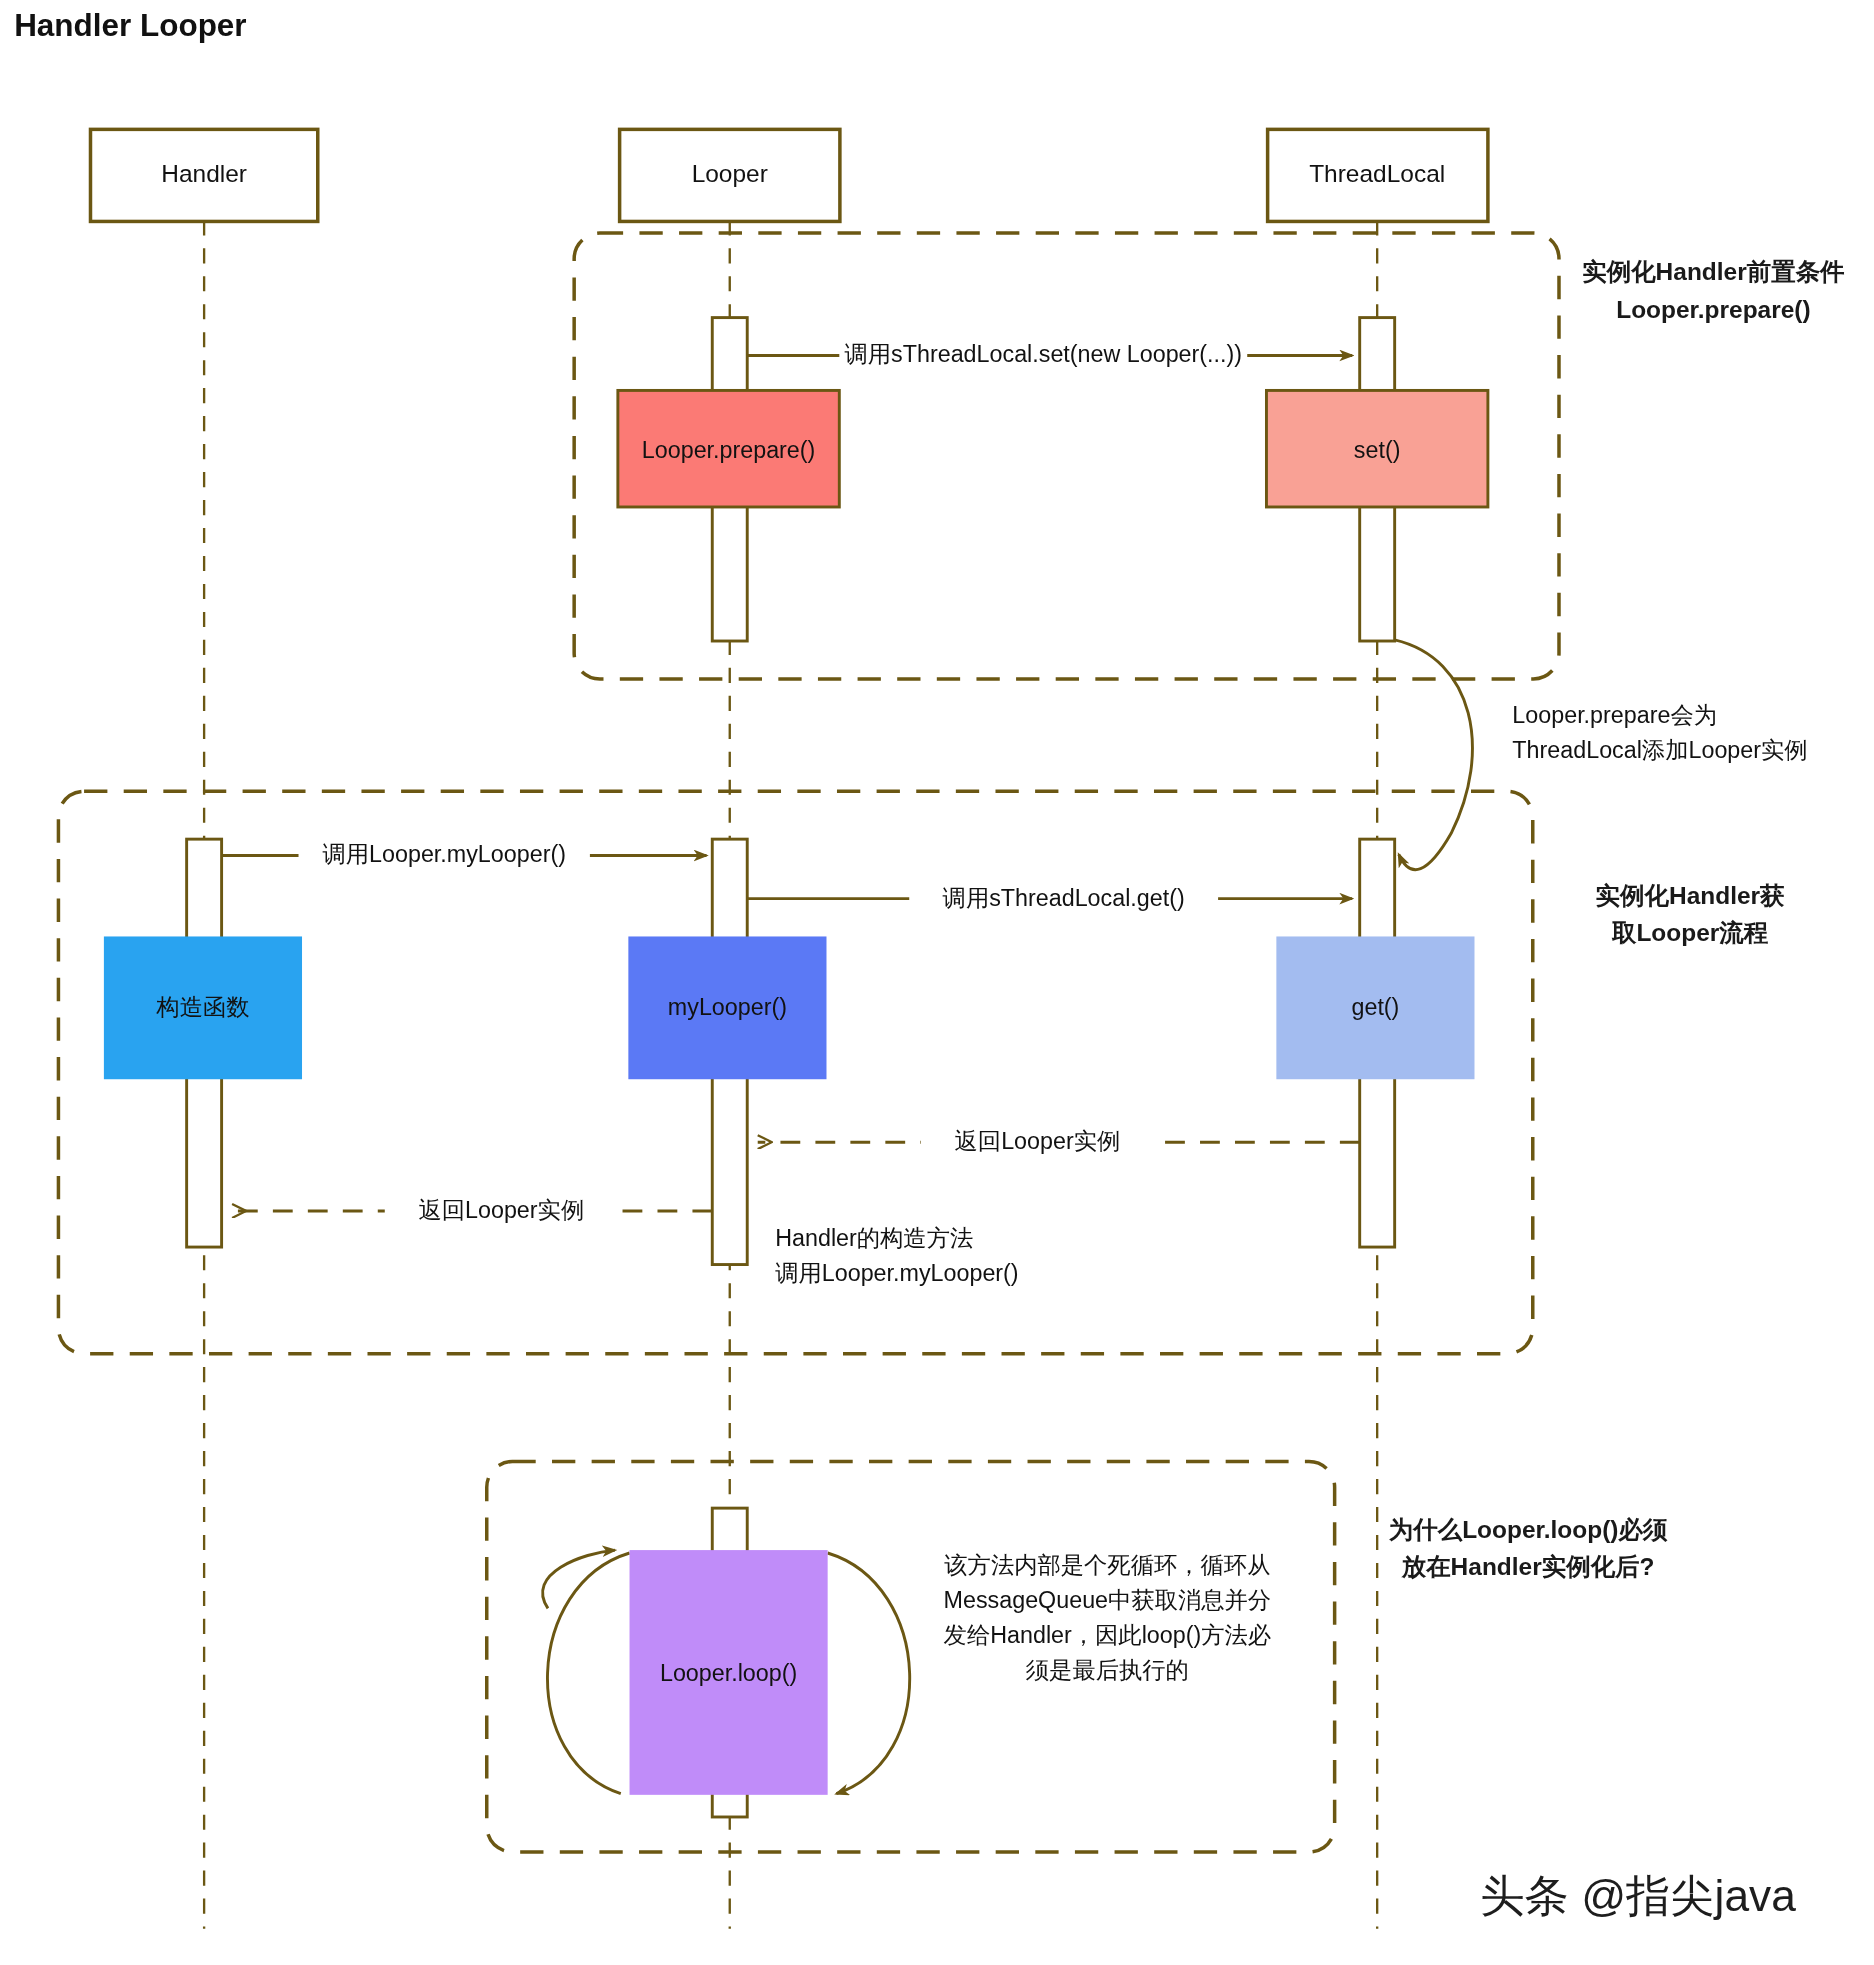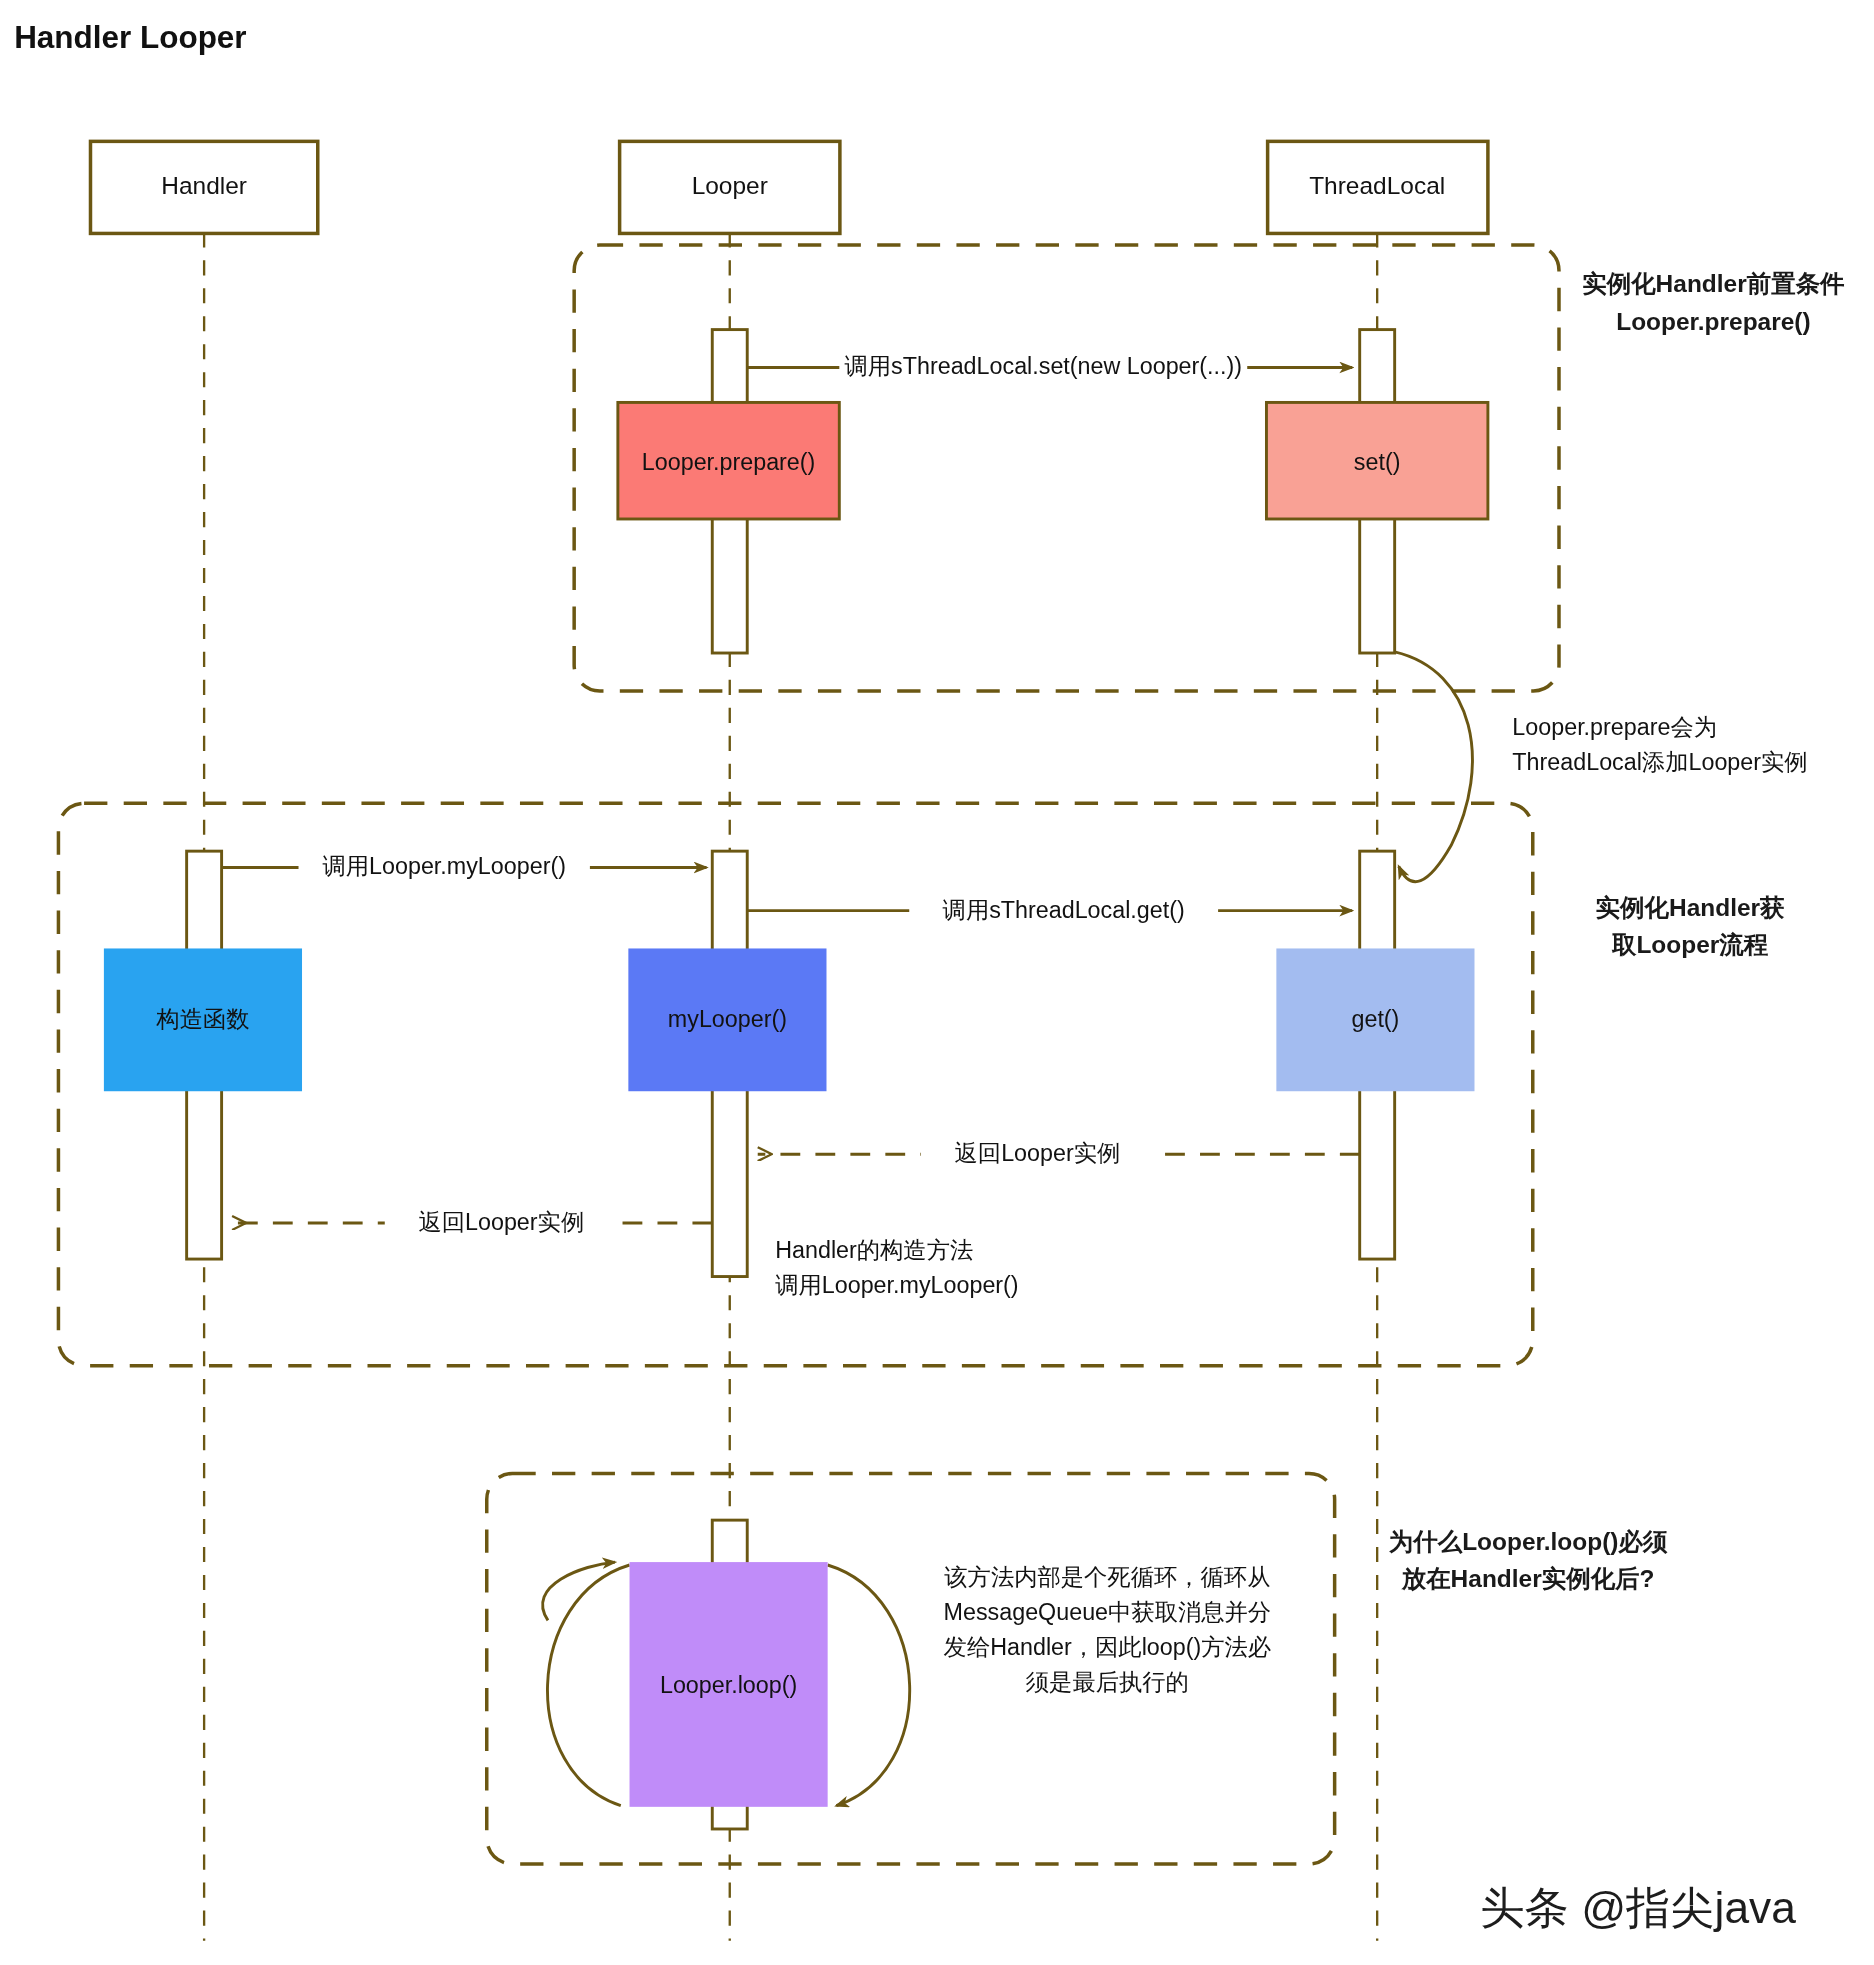--- a/index.html
+++ b/index.html
@@ -1,17 +1,17 @@
 <!DOCTYPE html>
 <html style="font-size:9.3px"><head>
 <meta charset="utf-8">
 <style>
   html, body { margin:0; padding:0; background:#ffffff; }
   body { width:1875px; height:1965px; font-family:"Liberation Sans", sans-serif; position:relative; overflow:hidden; }
-  #stage { position:absolute; left:0; top:12px; width:1875px; height:1410px; }
+  #stage { position:absolute; left:0; top:0; width:1875px; height:1410px; }
   svg { display:block; }
   .ttl { font-family:"Liberation Sans", sans-serif; font-weight:bold; font-size:54px; fill:#111111; }
   .lifelabel { font-family:"Liberation Sans", sans-serif; font-size:42px; fill:#121212; text-anchor:middle; }
   .msg { font-family:"Liberation Sans", sans-serif; font-size:40px; fill:#121212; text-anchor:middle; }
   .boxlabel { font-family:"Liberation Sans", sans-serif; font-size:40px; fill:#121212; text-anchor:middle; }
   .noteb { font-family:"Liberation Sans", sans-serif; font-weight:bold; font-size:42px; fill:#1a1a1a; text-anchor:middle; }
   .note { font-family:"Liberation Sans", sans-serif; font-size:40px; fill:#121212; }
   .noteC { font-family:"Liberation Sans", sans-serif; font-size:40px; fill:#121212; text-anchor:middle; }
   .wm { font-family:"Liberation Sans", sans-serif; font-size:76px; fill:#1d1d1d; }
 </style>

